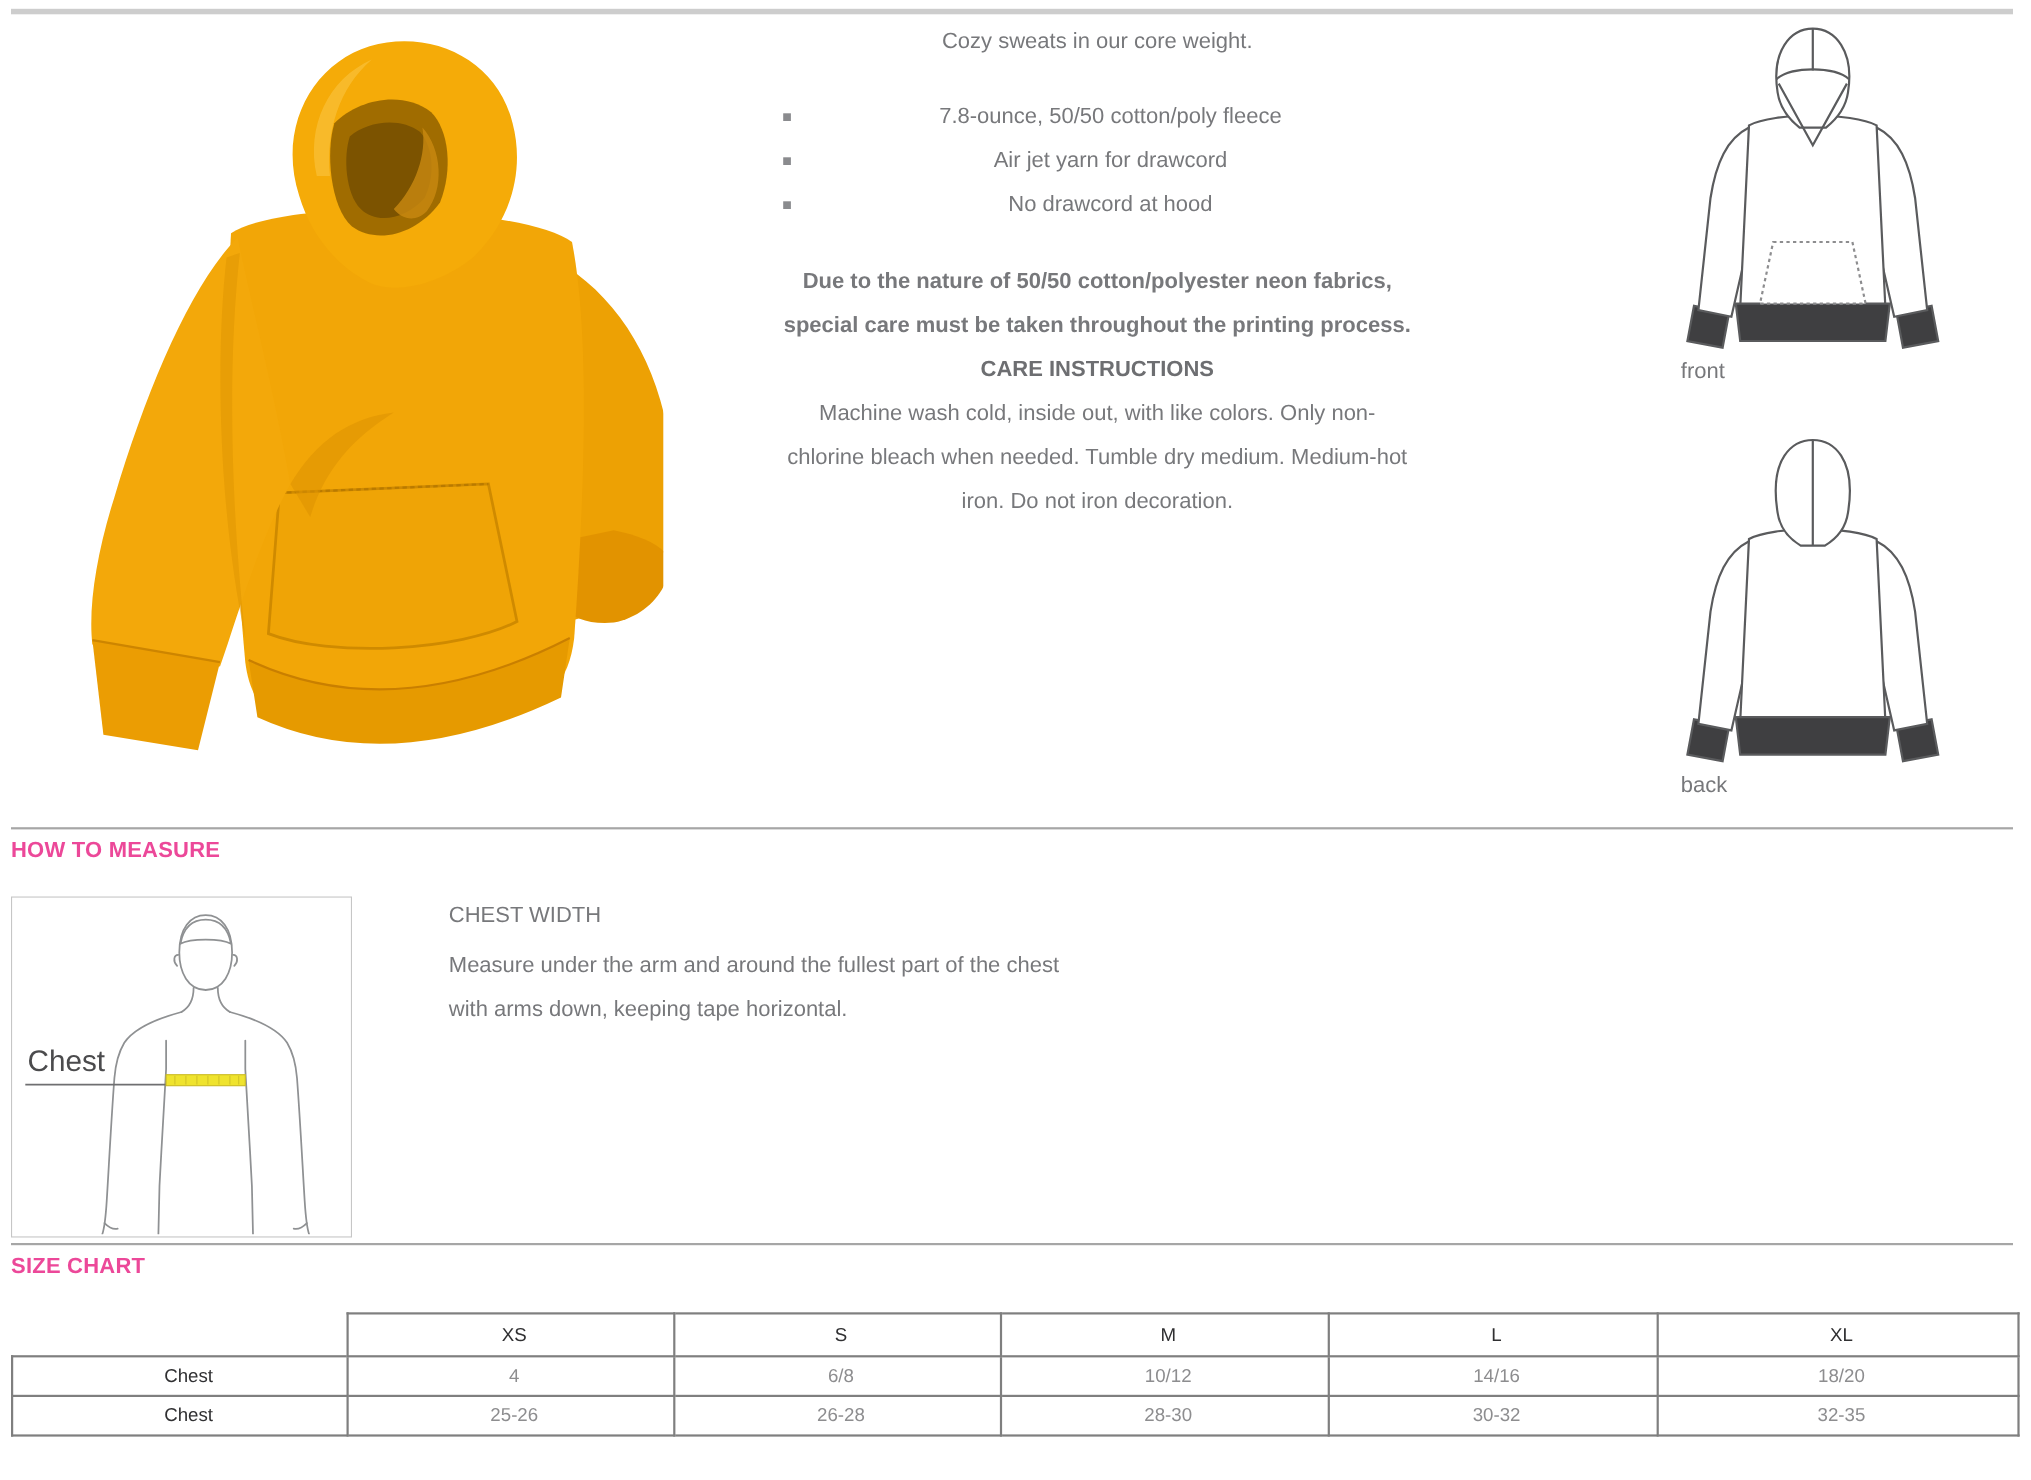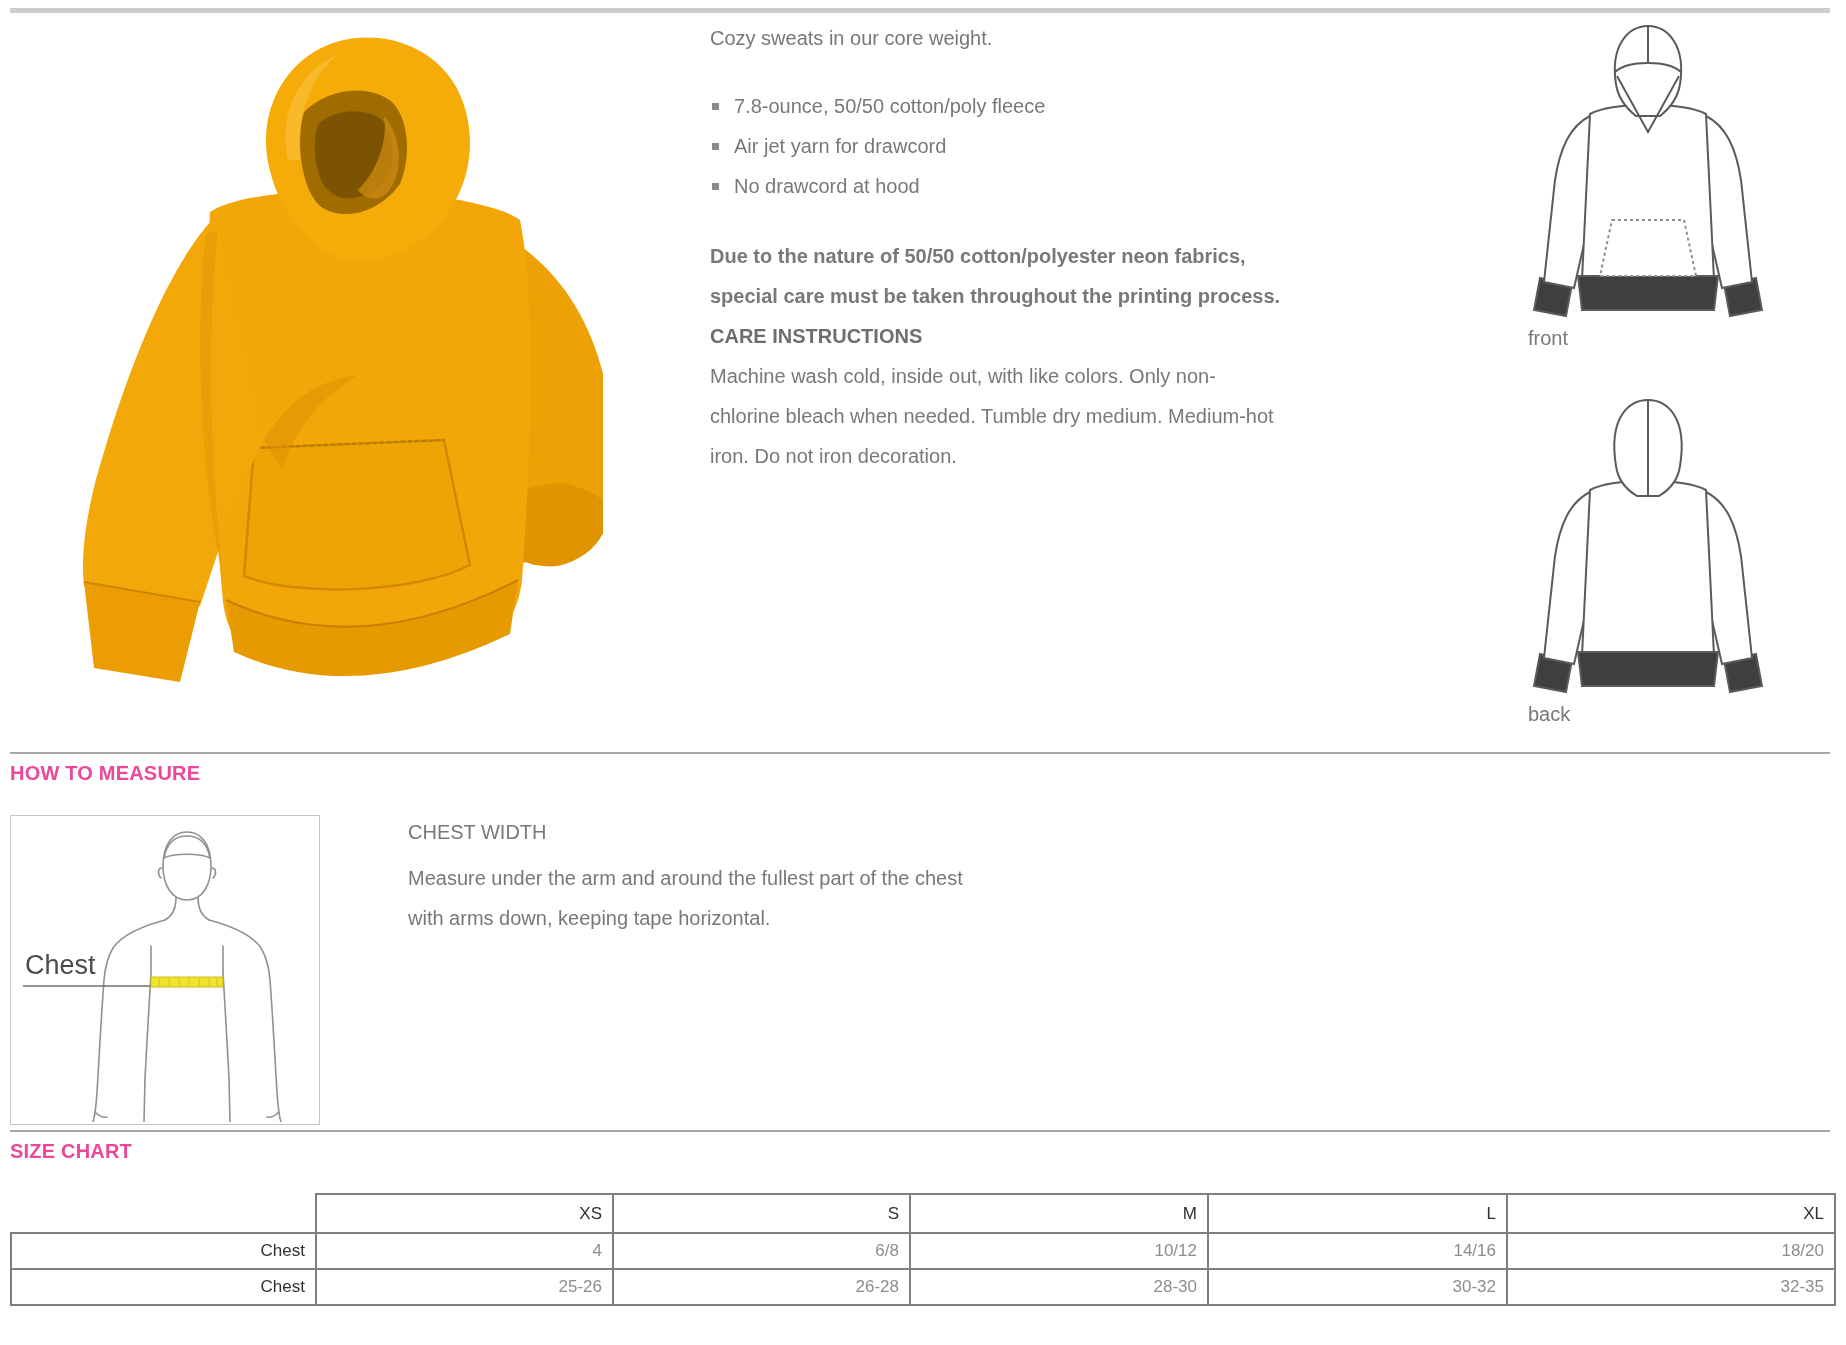--- a/index.html
+++ b/index.html
@@ -7,23 +7,23 @@
     position:relative;width:1846px;height:1345px;background:#ffffff;
     font-family:"Liberation Sans", sans-serif;overflow:hidden;
   }
   .topbar{position:absolute;left:10px;top:8px;width:1820px;height:5px;background:#cdcdcd;}
 
   
   .product-photo{position:absolute;left:58px;top:20px;width:545px;height:670px;}
 
   
   .desc{position:absolute;left:710px;top:18px;width:575px;color:#77787b;font-size:20px;}
-  .desc p{margin:0;line-height:40px;}
+  .desc p{margin:0;line-height:40px;text-align:center;}
   .desc ul{list-style:none;margin:28px 0 0 0;padding:0;}
-  .desc li{position:relative;line-height:40px;padding-left:24px;}
+  .desc li{position:relative;line-height:40px;padding-left:24px;text-align:center;}
   .bullet{position:absolute;left:2px;top:17px;width:7px;height:7px;background:#8a8b8e;}
   .desc .note{margin-top:30px;font-weight:bold;}
   .care-heading{font-weight:bold;color:#6d6e71;}
 
   
   .views{position:absolute;left:1528px;top:18px;width:250px;}
   .views figure{margin:0;}
   .views svg{display:block;}
   .views figcaption{font-size:20px;color:#77787b;margin-top:8px;line-height:24px;}
   .views .fig-back{margin-top:44px;}
@@ -36,21 +36,21 @@
   .h-sizechart{top:1140px;}
 
   
   .measure-box{position:absolute;left:10px;top:815px;width:308px;height:308px;border:1px solid #c6c6c6;background:#fff;}
   .measure-copy{position:absolute;left:408px;top:818px;width:595px;color:#77787b;font-size:20px;}
   .measure-copy h3{margin:0;font-size:20px;font-weight:normal;color:#77787b;line-height:28px;}
   .measure-copy p{margin:12px 0 0 0;line-height:40px;}
 
   
   table.size-chart{position:absolute;left:10px;top:1193px;width:1826px;border-collapse:collapse;font-size:17px;table-layout:fixed;}
-  .size-chart th,.size-chart td{border:2px solid #7f7f7f;padding:0 10px 0 16px;text-align:right;font-weight:normal;vertical-align:middle;}
+  .size-chart th,.size-chart td{border:2px solid #7f7f7f;padding:0 10px 0 16px;text-align:center;font-weight:normal;vertical-align:middle;}
   .size-chart thead th{height:37px;color:#303032;}
   .size-chart thead th.blank{border:none;}
   .size-chart tbody tr{height:36px;}
   .size-chart tbody th{color:#303032;padding-left:26px;}
   .size-chart tbody td{color:#8d8d8f;}
 </style>
 </head>
 <body>
 
 <div id="page">

